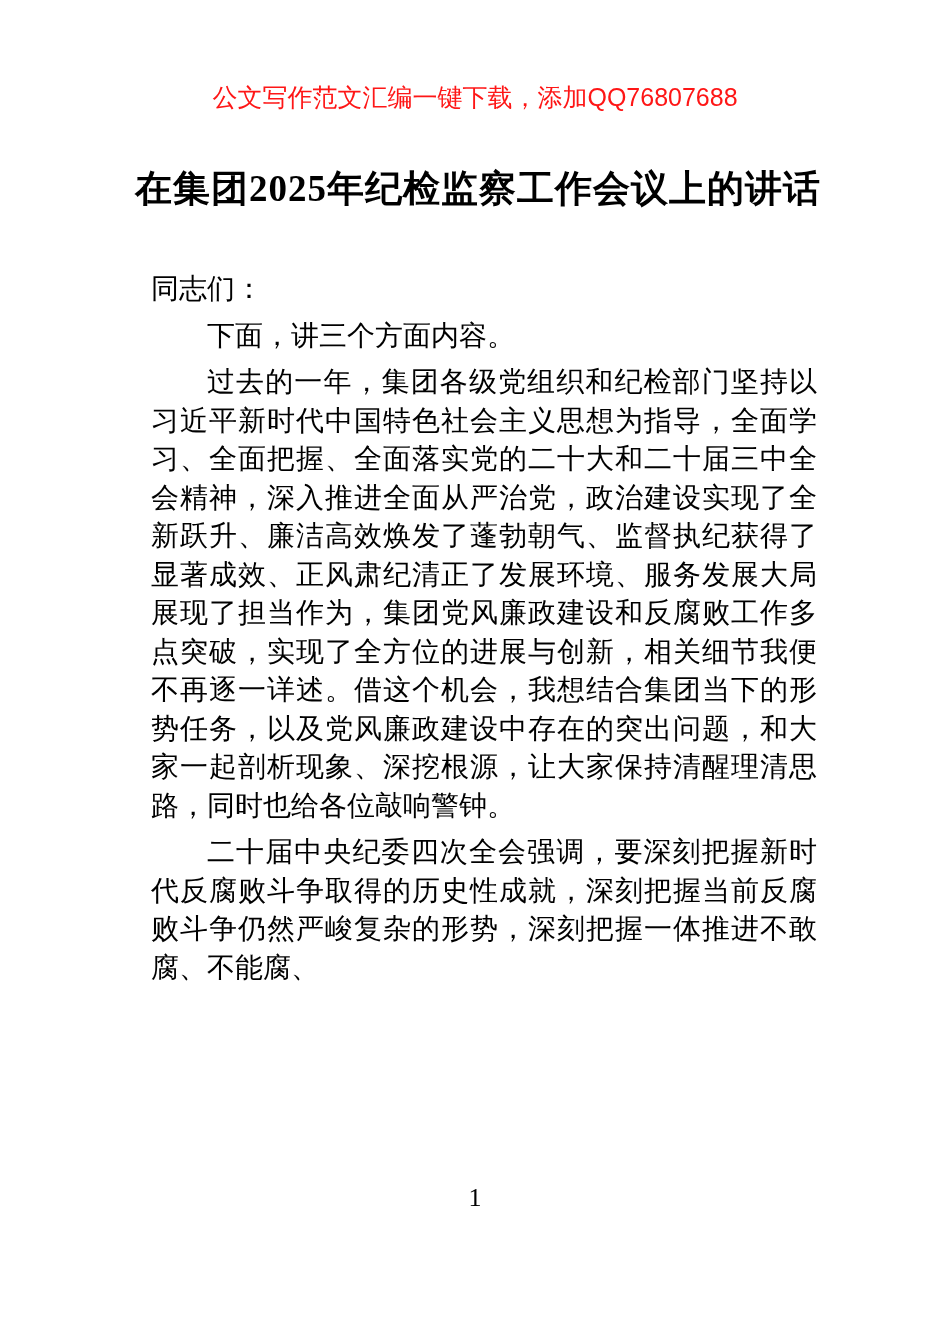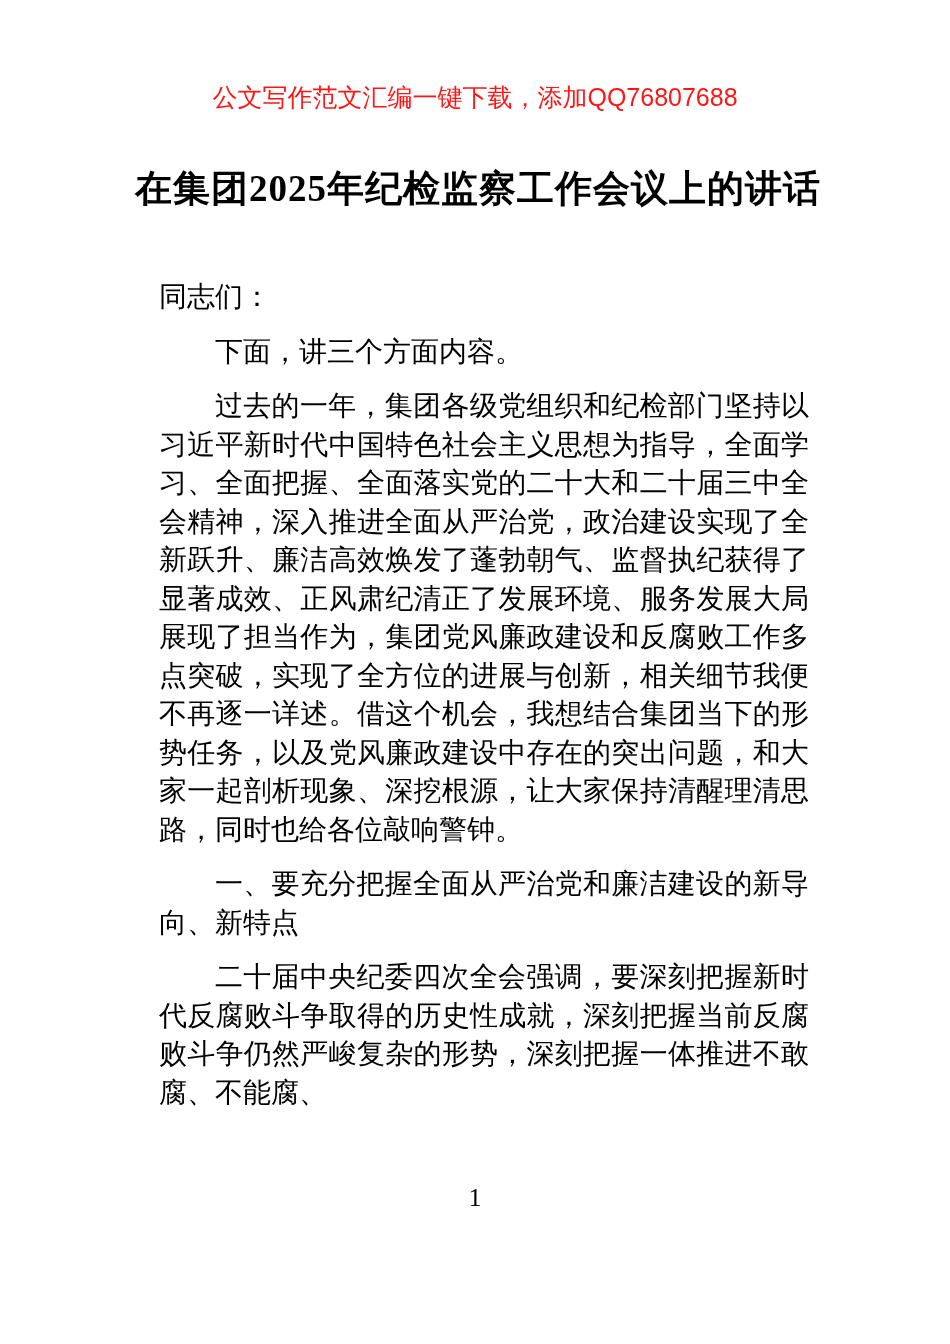--- a/index.html
+++ b/index.html
@@ -37,21 +37,21 @@
   .content {
     position: absolute;
     top: 262px;
     left: 143px;
     width: 682px;
     font-size: 28px;
     line-height: 38.5px;
     text-align: justify;
     text-justify: inter-ideograph;
   }
-  .content p { margin: 16px; padding: 0; text-indent: 2em; }
+  .content p { margin: 8px; padding: 0; text-indent: 2em; }
   .content p.no-indent { text-indent: 0; }
   .page-number {
     position: absolute;
     top: 1182px;
     left: 0;
     width: 100%;
     text-align: center;
     font-size: 26px;
     line-height: 32px;
   }
@@ -62,19 +62,18 @@
 <div class="page">
 
   <div class="notice">公文写作范文汇编一键下载，添加QQ76807688</div>
 
   <div class="doc-title">在集团2025年纪检监察工作会议上的讲话</div>
 
   <div class="content">
     <p class="no-indent">同志们：</p>
     <p>下面，讲三个方面内容。</p>
     <p>过去的一年，集团各级党组织和纪检部门坚持以习近平新时代中国特色社会主义思想为指导，全面学习、全面把握、全面落实党的二十大和二十届三中全会精神，深入推进全面从严治党，政治建设实现了全新跃升、廉洁高效焕发了蓬勃朝气、监督执纪获得了显著成效、正风肃纪清正了发展环境、服务发展大局展现了担当作为，集团党风廉政建设和反腐败工作多点突破，实现了全方位的进展与创新，相关细节我便不再逐一详述。借这个机会，我想结合集团当下的形势任务，以及党风廉政建设中存在的突出问题，和大家一起剖析现象、深挖根源，让大家保持清醒理清思路，同时也给各位敲响警钟。</p>
-    <p>一、要充分把握全面从严治党和廉洁建设的新导向、新特点</p>
     <p>二十届中央纪委四次全会强调，要深刻把握新时代反腐败斗争取得的历史性成就，深刻把握当前反腐败斗争仍然严峻复杂的形势，深刻把握一体推进不敢腐、不能腐、</p>
   </div>
 
   <div class="page-number">1</div>
 
 </div>
 
 </body></html>

